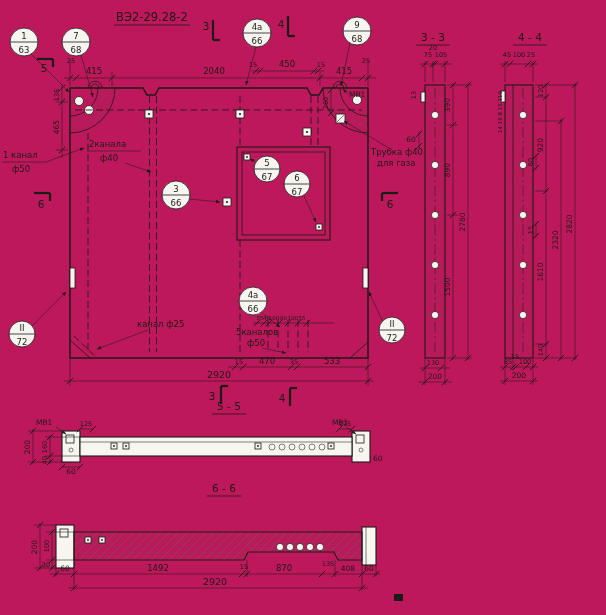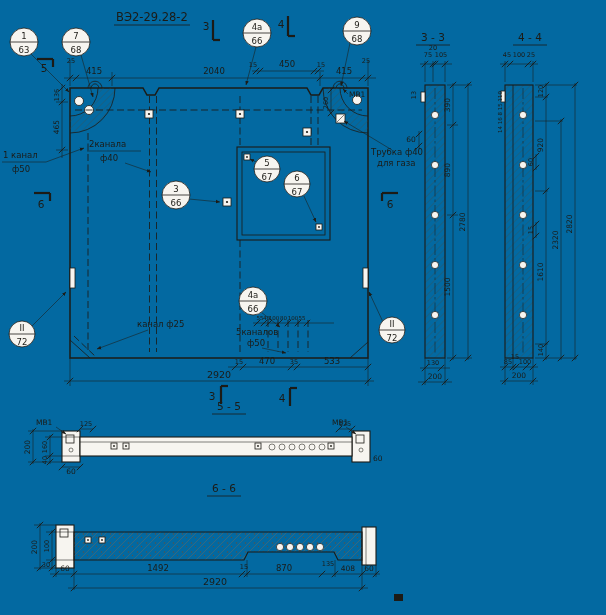--- a/index.html
+++ b/index.html
@@ -1,17 +1,17 @@
 <!DOCTYPE html>
 <html><head>
 <meta charset="utf-8">
 <style>
   *{box-sizing:border-box}
   body{margin:0;background:#d8d5cd;display:flex;justify-content:center}
-  .sheet{width:606px;height:615px;background:#0369a1;position:relative}
+  .sheet{width:606px;height:615px;background:#be185d;position:relative}
   svg{display:block;width:606px;height:615px}
   text{font-family:"DejaVu Sans",sans-serif;fill:#1c1b16}
   .d5{font-size:5.5px}.d6{font-size:6.5px}.d7{font-size:7.5px}.d8{font-size:8.5px}
   .d9{font-size:9.5px}.d10{font-size:10.5px}.d11{font-size:11.5px}
   .mid{text-anchor:middle}
   .ln{stroke:#1c1b16;fill:none}
   .s16{stroke-width:1.5}.s12{stroke-width:1.1}.s08{stroke-width:0.8}.s06{stroke-width:0.55}
   .thk{stroke-width:2.2}
   .dash{stroke:#1c1b16;fill:none;stroke-width:0.85;stroke-dasharray:7 3.5}
   .cl{stroke:#1c1b16;fill:none;stroke-width:0.5;stroke-dasharray:11 3 2.5 3}

